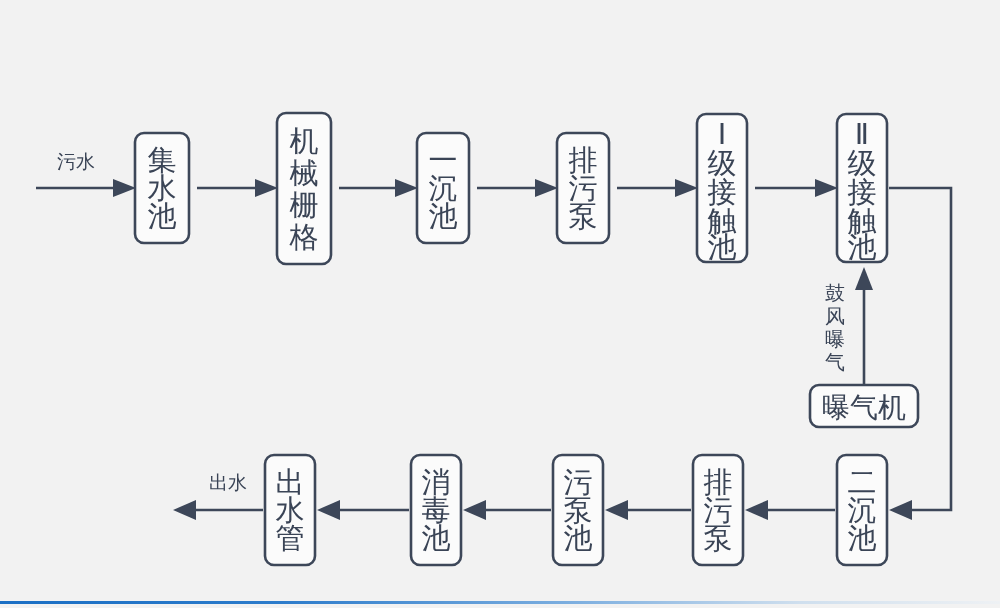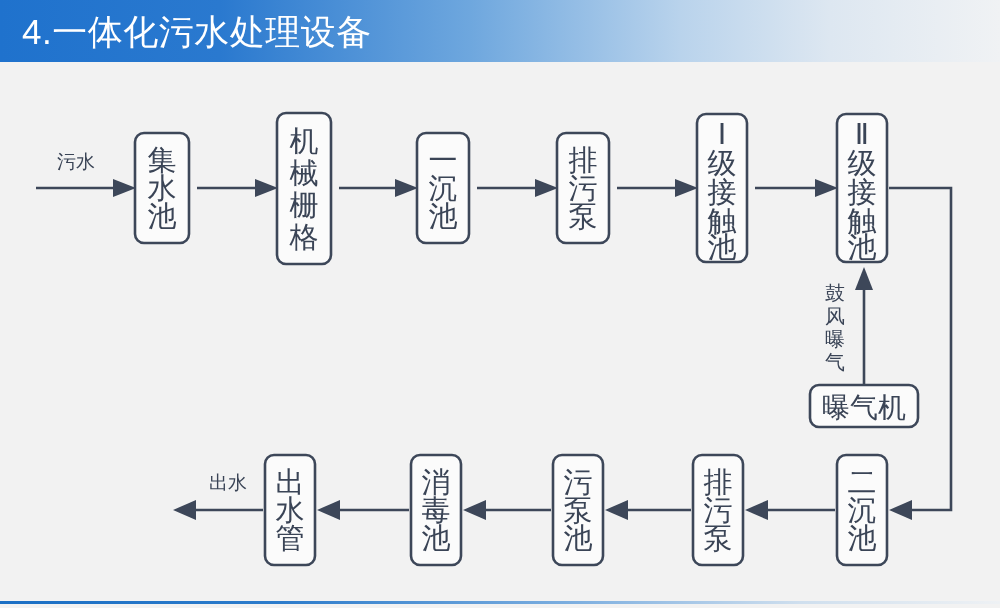--- a/index.html
+++ b/index.html
@@ -99,23 +99,20 @@
     font-size: 20px;
     text-anchor: middle;
     dominant-baseline: central;
   }
 </style>
 </head>
 <body>
 
 <div id="slide" style="background: rgb(242, 242, 242);">
 
-  <div id="title-bar" style="background: linear-gradient(to right, rgb(31, 114, 205) 0%, rgb(42, 121, 207) 22%, rgb(110, 167, 222) 47%, rgb(185, 211, 236) 68%, rgb(221, 231, 241) 83%, rgb(240, 242, 244) 100%);">
-    <div id="title-text">4.一体化污水处理设备</div>
-  </div>
 
   <div id="canvas-area">
     <svg id="flow" viewBox="0 0 1000 539" xmlns="http://www.w3.org/2000/svg">
 
       <g>
         <line class="edge-line" x1="36" y1="126" x2="113" y2="126" stroke="#3d4759"></line>
         <polygon class="edge-head" points="113,117 136,126 113,135" fill="#3d4759"></polygon>
         <text class="edge-label" x="76" y="99" fill="#3a4456">污水</text>
       </g>
 

